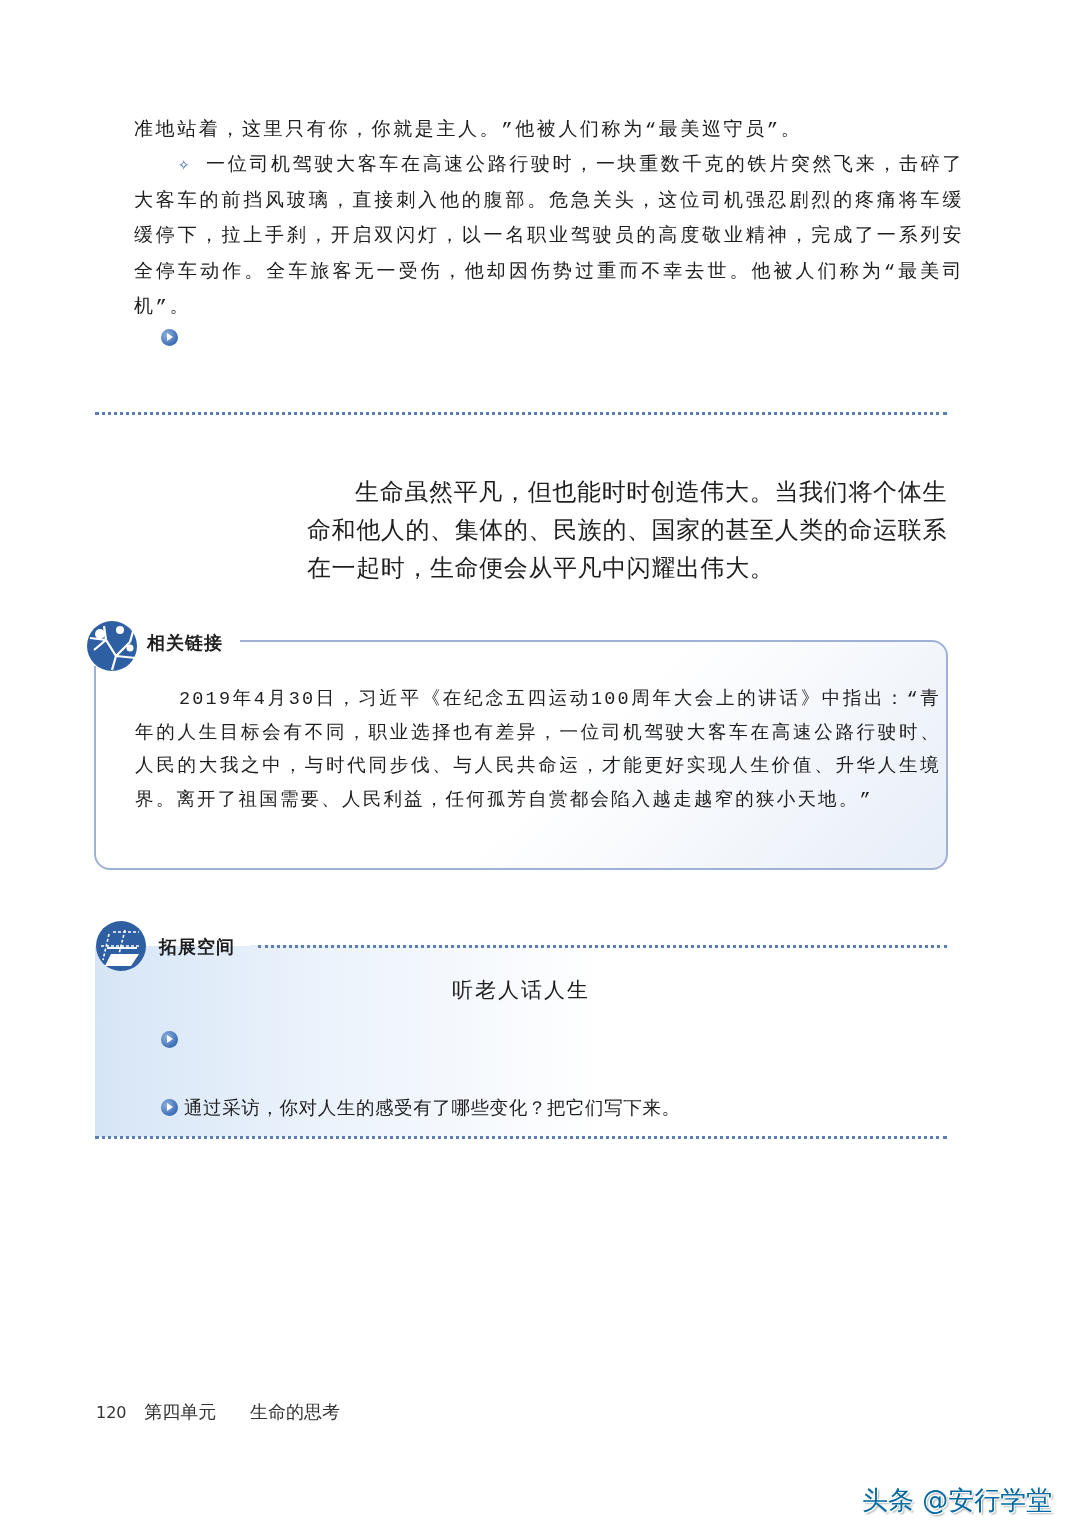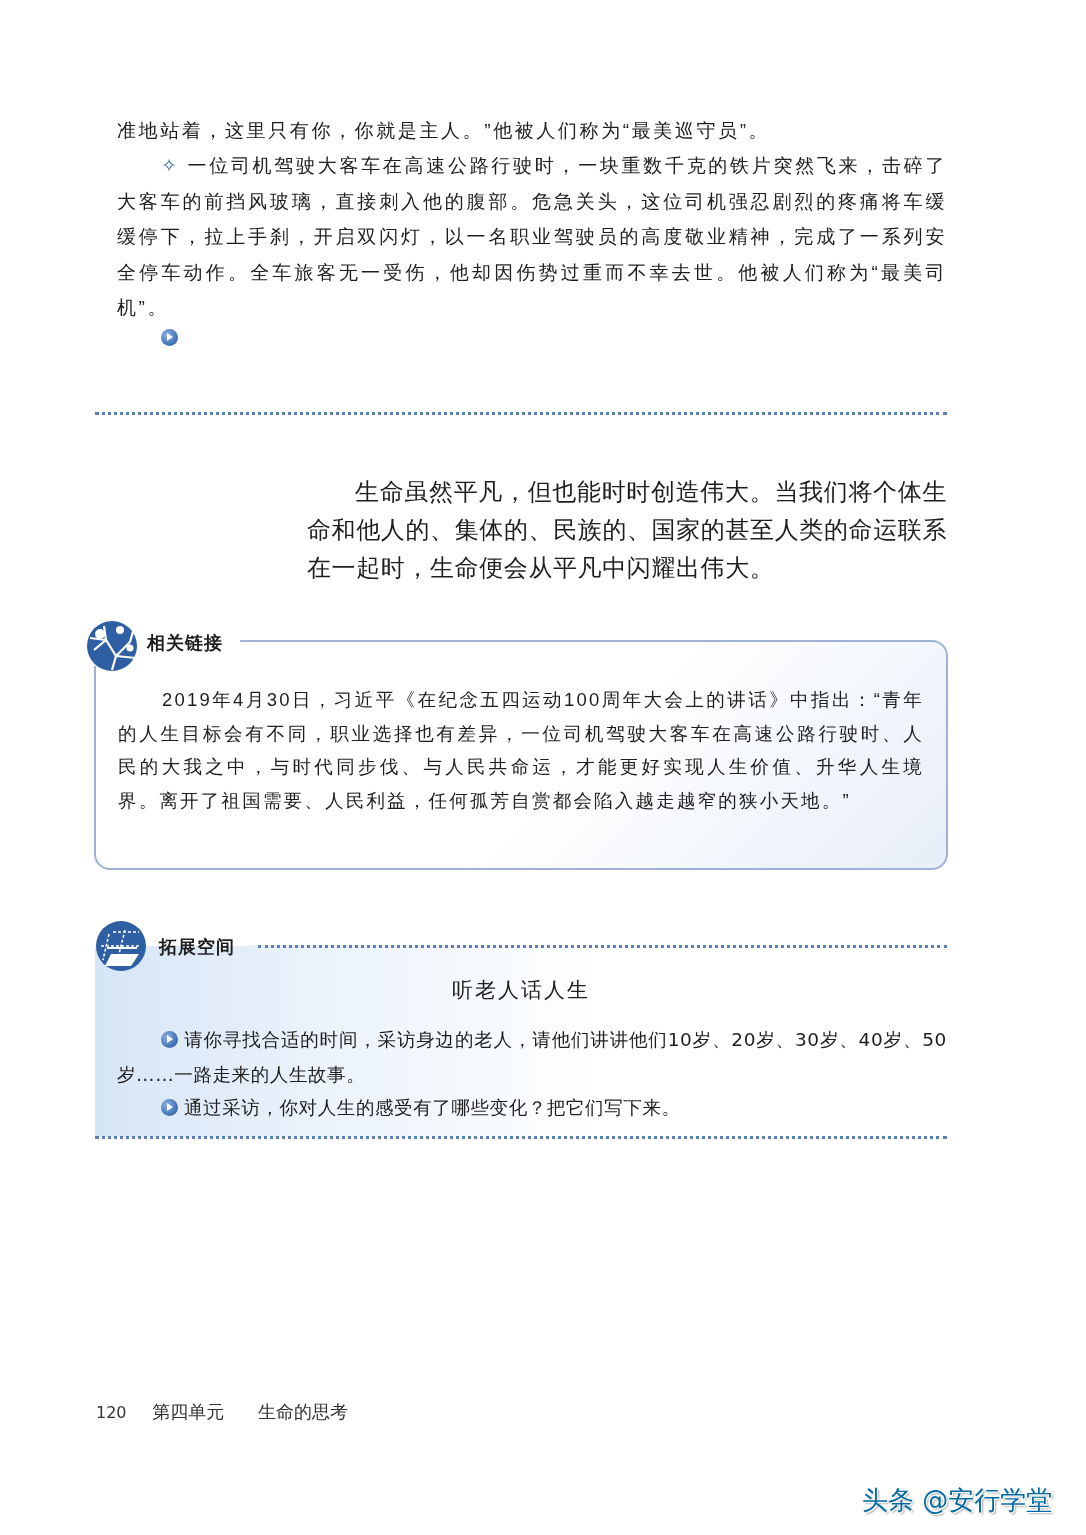--- a/index.html
+++ b/index.html
@@ -4,21 +4,22 @@
 <style>
   html, body { margin:0; padding:0; }
   body {
     width:1086px; height:1535px; position:relative; overflow:hidden;
     background:#ffffff; color:#1e1e1e;
     font-family:"DejaVu Serif","Liberation Serif",serif;
   }
   .abs { position:absolute; }
   .para {
     font-size:19px; line-height:35.5px; letter-spacing:2.6px; color:#1e1e1e;
-    font-family:Liberation Sans, sans-serif;
+    font-family:Liberation Mono, monospace;
+    margin-left:17px;
   }
   .q {
     font-family:"DejaVu Sans","Liberation Sans",sans-serif;
     font-size:18.5px; line-height:35px; color:#1e1e1e; letter-spacing:0.6px;
   }
   .bullet {
     display:inline-block; width:17px; height:17px; border-radius:50%;
     background:radial-gradient(circle at 35% 35%, #8fb1de, #3b6eb5 70%);
     vertical-align:-2px; margin-right:6px; position:relative;
   }
@@ -110,29 +111,29 @@
 <div class="abs sec-title" style="left:159px; top:935px;">
   <span>拓展空间</span>
 </div>
 <div class="abs dotline" style="left:258px; top:945px; width:689px;"></div>
 
 <div class="abs" style="left:95px; top:976px; width:852px; text-align:center; font-family:'DejaVu Serif','Liberation Serif',serif; font-size:21px; letter-spacing:2px; color:#1e1e1e;">
   <span>听老人话人生</span>
 </div>
 
 <div class="abs q" style="left:117px; top:1022px; width:830px; text-indent:44px; text-align:justify;">
-  <span class="bullet"></span><span>请你寻找合适的时间，采访身边的老人，请他们讲讲他们10岁、20岁、30岁、40岁、50岁……一路走来的人生故事。</span>
+  <span class="bullet"></span>
 </div>
 <div class="abs q" style="left:117px; top:1090px; width:830px; text-indent:44px;">
   <span class="bullet"></span><span>通过采访，你对人生的感受有了哪些变化？把它们写下来。</span>
 </div>
 
 <div class="abs dotline" style="left:95px; top:1136px; width:852px;"></div>
 
 <div class="abs footer" style="left:96px; top:1400px;">
   <span style="font-size:16px;">120</span>
-  <span style="margin-left:20px;">第四单元</span>
+  <span style="margin-left:12px;">第四单元</span>
   <span style="margin-left:28px;">生命的思考</span>
 </div>
 
 <div class="abs watermark" style="left:862px; top:1483px;">
   <span>头条 @安行学堂</span>
 </div>
 
 </body></html>

